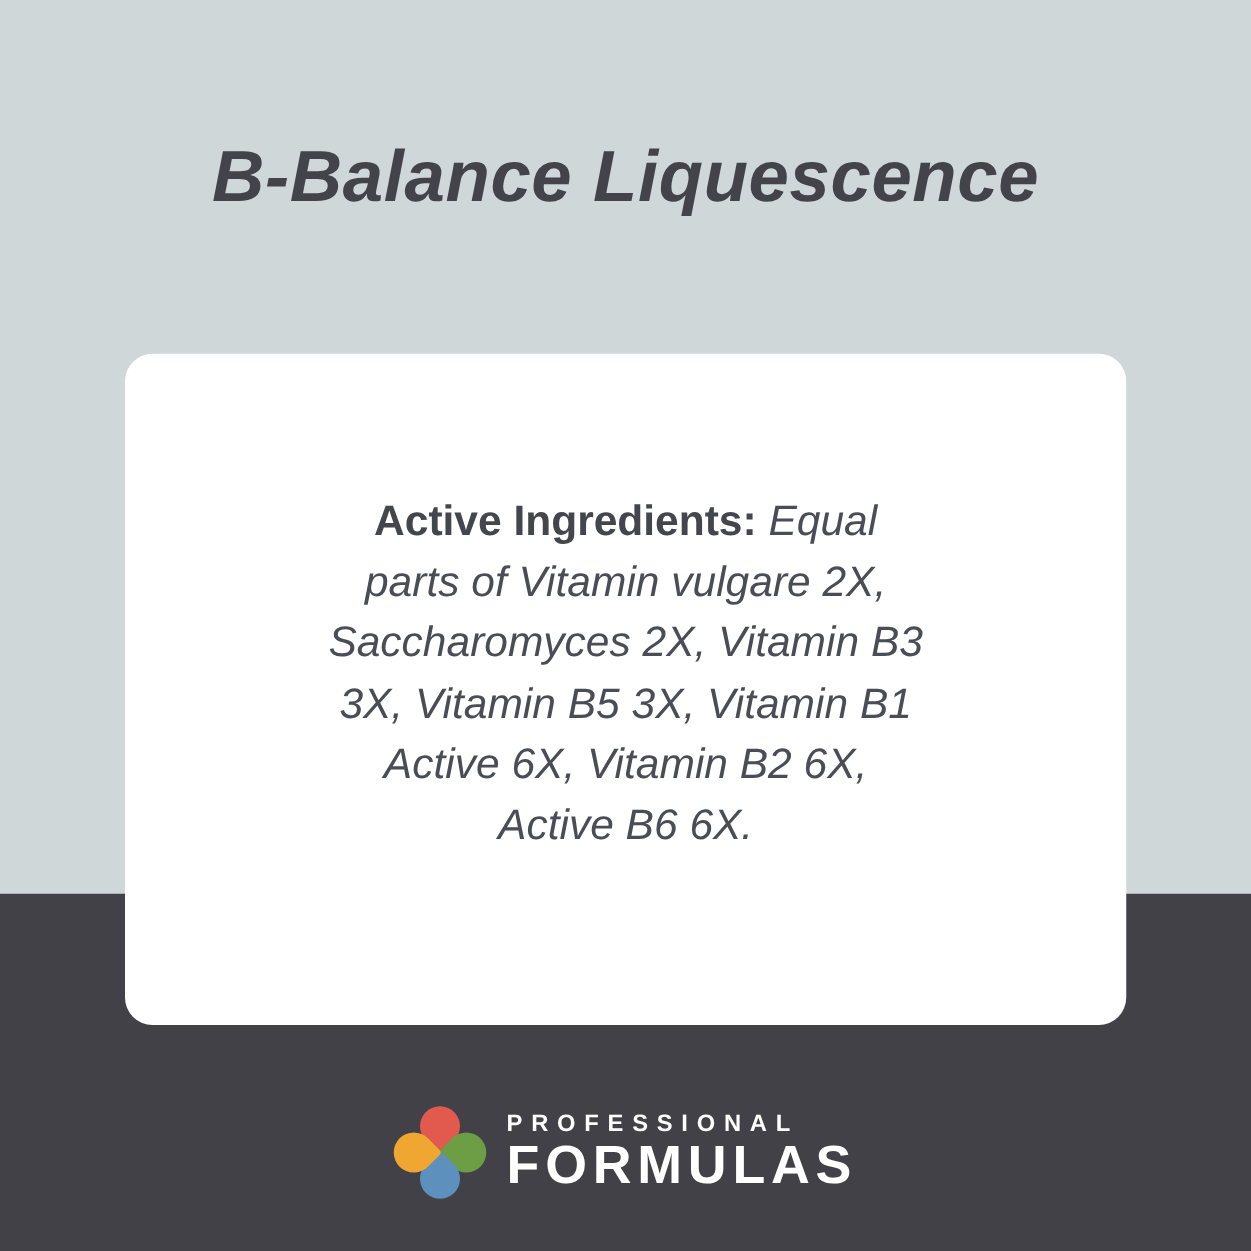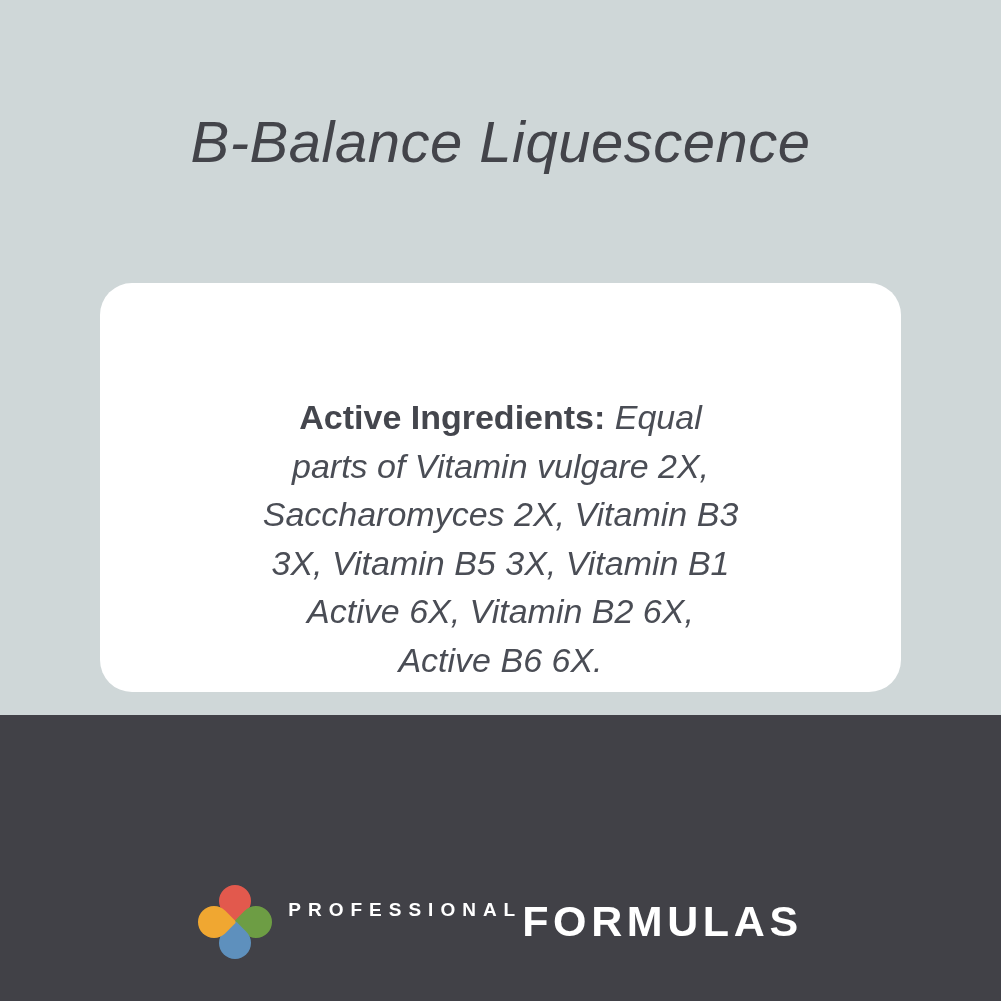--- a/index.html
+++ b/index.html
@@ -22,33 +22,33 @@
     height: 286px;
     background: #414147;
   }
   .page-title {
     position: absolute;
     top: 108px;
     left: 0;
     width: 100%;
     text-align: center;
     font-style: italic;
-    font-weight: 400;
+    font-weight: 700;
     font-size: 58px;
     letter-spacing: 0.5px;
     color: #43444a;
   }
   .card {
     position: absolute;
     left: 100px;
     top: 283px;
     width: 801px;
-    height: 409px;
+    height: 537px;
     background: #ffffff;
-    border-radius: 32px;
+    border-radius: 22px;
   }
   .card-text {
     position: absolute;
     top: 110px;
     left: 40px;
     right: 40px;
     text-align: center;
     color: #4a4d55;
     font-size: 34px;
     line-height: 48.5px;
@@ -80,20 +80,21 @@
     width: 32px;
     height: 32px;
     border-radius: 50% 50% 50% 3px;
   }
   .petal-top    { left: 21px; top: 0;      transform: rotate(-45deg); }
   .petal-right  { right: 0;   top: 21px;   transform: rotate(45deg);  }
   .petal-bottom { left: 21px; bottom: 0;   transform: rotate(135deg); }
   .petal-left   { left: 0;    top: 21px;   transform: rotate(-135deg);}
   .brand-text {
     display: flex;
+    flex-direction: column;
     color: #ffffff;
   }
   .brand-line1 {
     font-size: 19px;
     font-weight: 600;
     letter-spacing: 7px;
     line-height: 1.15;
     white-space: nowrap;
   }
   .brand-line2 {

